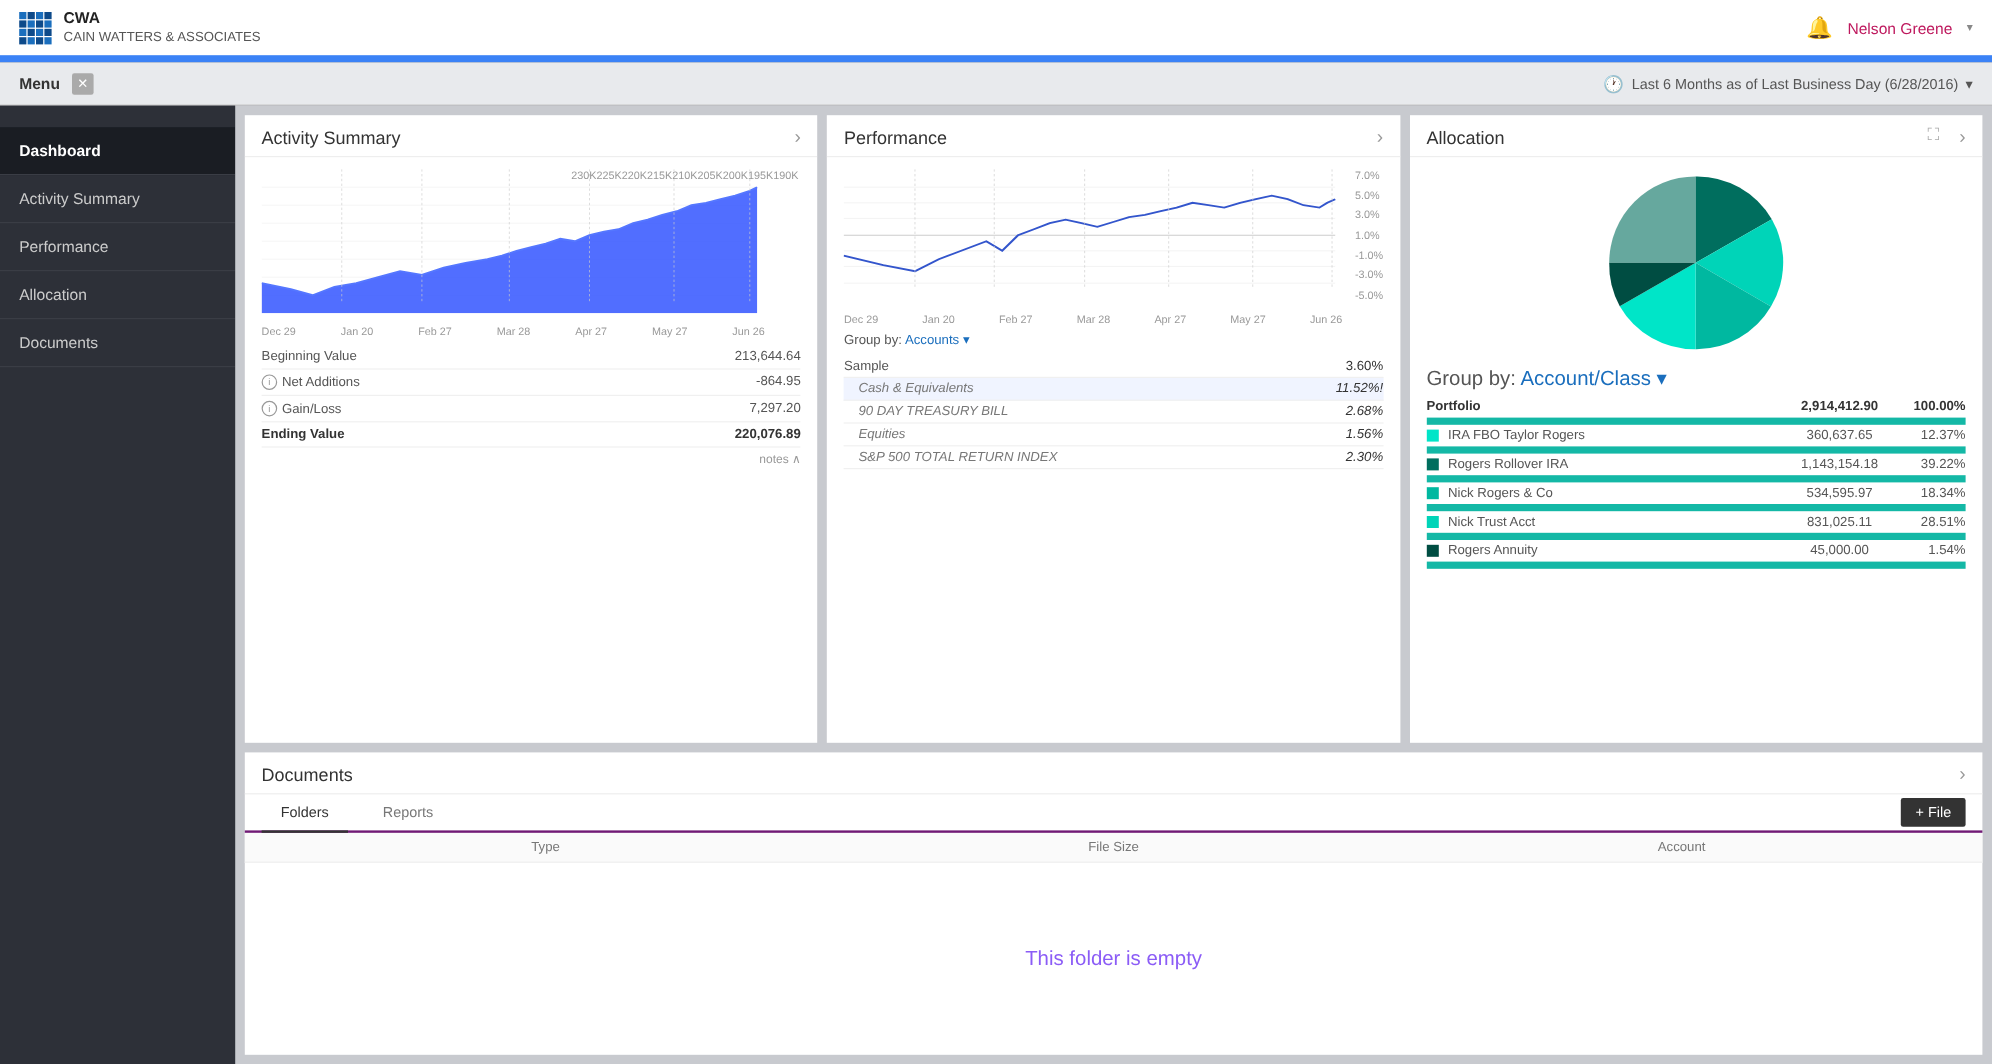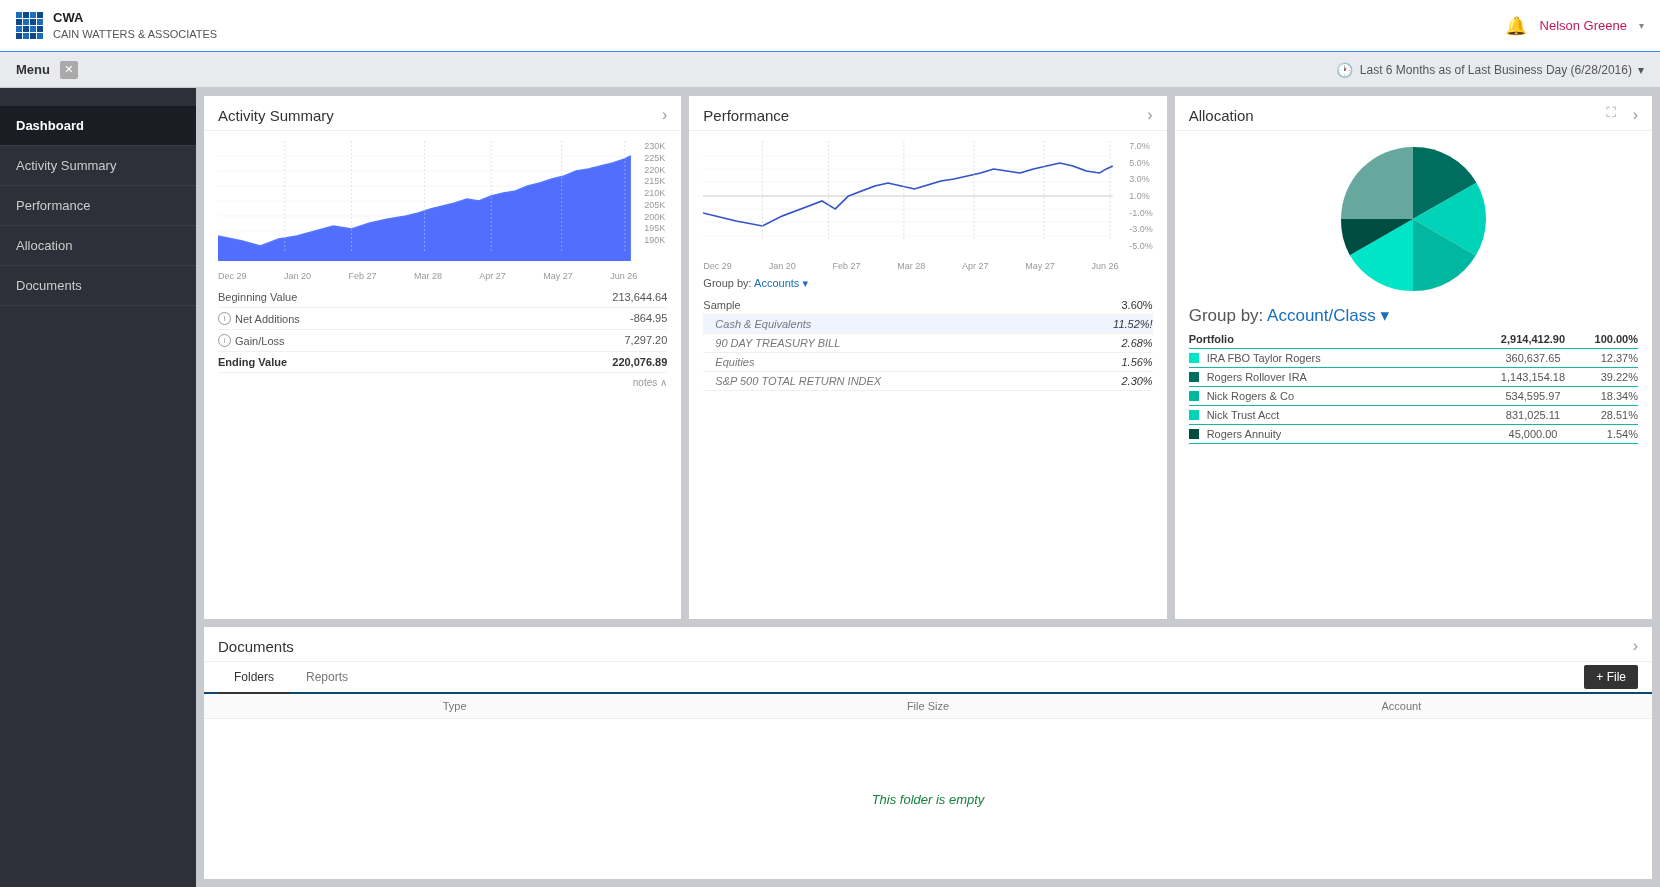--- a/index.html
+++ b/index.html
@@ -6,21 +6,21 @@
     body { font-family: Arial, sans-serif; background: #2d3038; color: #333; font-size: 12px; }
 
     
     .top-bar {
       background: #fff;
       height: 52px;
       display: flex;
       align-items: center;
       justify-content: space-between;
       padding: 0 16px;
-      border-bottom: 1px solid #3b82f6;
+      border-bottom: 6px solid #3b82f6;
     }
     .logo-area { display: flex; align-items: center; gap: 10px; }
     .logo-grid { display: grid; grid-template-columns: repeat(4,6px); grid-template-rows: repeat(4,6px); gap: 1px; }
     .logo-cell { background: #1a6ebd; width: 6px; height: 6px; }
     .logo-cell.dark { background: #0d4a8a; }
     .company-name { font-size: 11px; color: #555; line-height: 1.3; }
     .company-name strong { display: block; font-size: 13px; color: #222; }
     .top-right { display: flex; align-items: center; gap: 12px; }
     .bell-icon { font-size: 18px; color: #888; cursor: pointer; }
     .user-name { font-size: 13px; color: #be185d; }
@@ -106,21 +106,21 @@
       height: 120px;
       margin-bottom: 8px;
     }
     .activity-chart-area svg { width: 100%; height: 100%; }
     .chart-y-labels {
       position: absolute;
       right: 0;
       top: 0;
       bottom: 16px;
       display: flex;
-      flex-direction: column;
+      flex-direction: row;
       justify-content: space-between;
       font-size: 9px;
       color: #999;
       padding-right: 2px;
       text-align: right;
     }
     .chart-x-labels {
       display: flex;
       justify-content: space-between;
       font-size: 9px;
@@ -187,21 +187,21 @@
     .alloc-legend-icon { display: inline-block; width: 10px; height: 10px; margin-right: 4px; vertical-align: middle; }
     .alloc-group-by { font-size: 17px; color: #555; margin-bottom: 4px; }
     .alloc-group-link { color: #1a6ebd; cursor: pointer; }
     .alloc-table { width: 100%; }
     .alloc-row {
       display: flex;
       justify-content: space-between;
       padding: 3px 0;
       font-size: 11px;
       color: #555;
-      border-bottom: 1px solid #14b8a6;
+      border-bottom: 6px solid #14b8a6;
       align-items: center;
     }
     .alloc-row.header { font-weight: bold; color: #333; }
     .alloc-name { display: flex; align-items: center; gap: 4px; flex: 1; }
     .alloc-value { width: 90px; text-align: center; }
     .alloc-pct { width: 60px; text-align: right; }
 
     
     .documents-card {
       background: #fff;
@@ -214,22 +214,22 @@
       align-items: center;
       padding: 10px 14px 6px 14px;
       border-bottom: 1px solid #eee;
     }
     .docs-title { font-size: 15px; color: #333; }
     .docs-arrow { font-size: 16px; color: #999; cursor: pointer; }
     .docs-tabs {
       display: flex;
       align-items: center;
       padding: 0 14px;
-      border-bottom: 2px solid #0c4a6e;
-      gap: 0;
+      border-bottom: 2px solid #701a75;
+      gap: 13px;
       position: relative;
     }
     .docs-tab {
       padding: 8px 16px;
       font-size: 12px;
       color: #777;
       cursor: pointer;
       border-bottom: 2px solid transparent;
       margin-bottom: -2px;
     }
@@ -256,24 +256,23 @@
       background: #fafafa;
     }
     .docs-col-type { flex: 1; text-align: center; }
     .docs-col-size { flex: 1; text-align: center; }
     .docs-col-created { flex: 1; text-align: center; }
     .docs-empty {
       flex: 1;
       display: flex;
       align-items: center;
       justify-content: center;
-      color: #15803d;
-      font-size: 13px;
+      color: #8b5cf6;
+      font-size: 17px;
       min-height: 160px;
-      font-style: italic;
     }
   </style>
 </head>
 <body>
 
 <div class="top-bar">
   <div class="logo-area">
     <div class="logo-grid">
       <div class="logo-cell"></div>
       <div class="logo-cell dark"></div>

